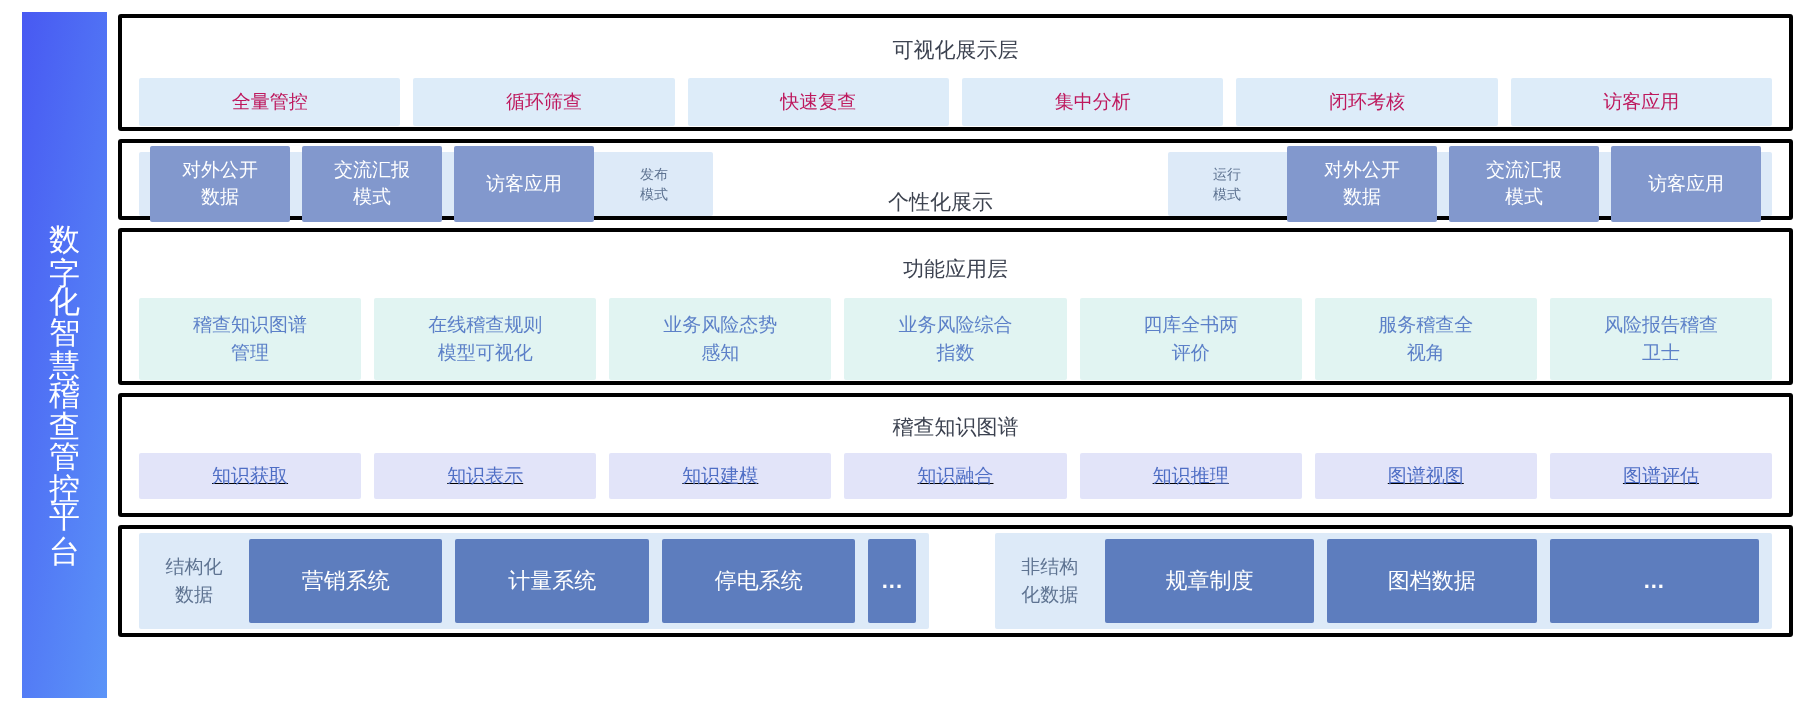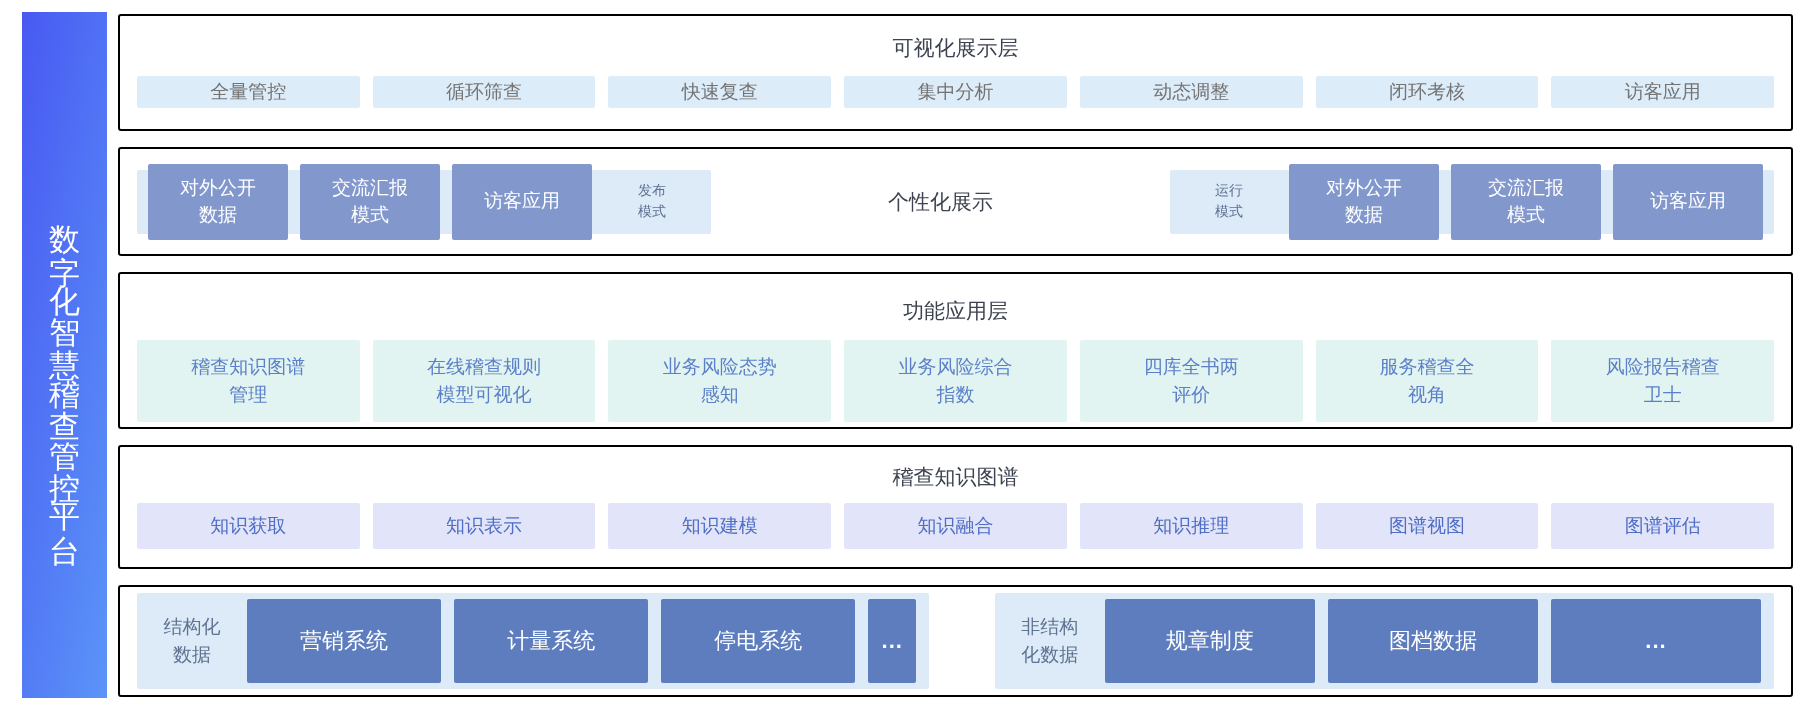--- a/index.html
+++ b/index.html
@@ -10,43 +10,43 @@
 
   
   .sidebar { position:absolute; left:22px; top:12px; width:85px; height:686px;
     background:linear-gradient(100deg,#4859f2 0%,#5b94f8 100%);
     display:flex; align-items:center; justify-content:center; }
   .sidebar-title { writing-mode:vertical-lr; color:#ffffff; font-size:31px;
     font-weight:500; letter-spacing:31px; line-height:85px; padding-top:30px; }
 
   
   .content { position:absolute; left:118px; top:14px; width:1675px; }
-  .panel { background:#ffffff; border:2px solid #000000; border-radius:3px;
-    margin-bottom:16px; }
+  .panel { background:#ffffff; border:4px solid #000000; border-radius:3px;
+    margin-bottom:8px; }
   .panel-title { text-align:center; font-size:21px; color:#3c4250;
     font-weight:500; line-height:26px; }
 
   
   .chip-row { display:flex; gap:13px; padding:0 17px; }
   .chip { flex:1 1 0; display:flex; align-items:center; justify-content:center;
     font-size:19px; text-align:center; white-space:pre-line; line-height:1.5;
     border-radius:2px; }
-  .chip.blue { background:#ddecf9; color:#737373; height:32px; }
+  .chip.blue { background:#ddecf9; color:#be185d; height:48px; }
   .chip.mint { background:#e1f4f2; color:#5c80c8; height:82px; }
   .chip.lav  { background:#e2e4f9; color:#4f6ec5; height:46px; }
 
   .p1 { height:117px; padding-top:19px; }
   .p1 .chip-row { margin-top:15px; }
   .p3 { height:157px; padding-top:24px; }
   .p3 .chip-row { margin-top:16px; }
   .p4 { height:124px; padding-top:17px; }
-  .p4 .chip-row { margin-top:13px; }
+  .p4 .chip-row { margin-top:13px;text-decoration:underline; }
 
   
-  .p2 { height:109px; display:flex; align-items:center; padding:0 17px;font-family:Liberation Serif, serif; }
+  .p2 { height:81px; display:flex; align-items:flex-end; padding:0 17px; }
   .mode-group { background:#ddeaf8; height:64px; display:flex; align-items:center;
     gap:12px; padding:0 11px; flex:0 0 auto; border-radius:2px; }
   .dark-box { background:#8298cd; color:#ffffff; width:140px; height:76px;
     display:flex; align-items:center; justify-content:center; text-align:center;
     font-size:19px; white-space:pre-line; line-height:1.4; flex:0 0 auto;
     border-radius:2px; }
   .mode-group.right .dark-box { width:150px; }
   .mode-label { color:#5e7391; font-size:14px; white-space:pre-line;
     text-align:center; line-height:1.45; width:96px; flex:0 0 auto; }
   .mode-center { flex:1 1 auto; text-align:center; font-size:21px; color:#3e4450; }
@@ -77,21 +77,20 @@
 
   <div class="content">
 
     <section class="panel p1">
       <div class="panel-title">可视化展示层</div>
       <div class="chip-row">
         <div class="chip blue">全量管控</div>
         <div class="chip blue">循环筛查</div>
         <div class="chip blue">快速复查</div>
         <div class="chip blue">集中分析</div>
-        <div class="chip blue">动态调整</div>
         <div class="chip blue">闭环考核</div>
         <div class="chip blue">访客应用</div>
       </div>
     </section>
 
     <section class="panel p2">
       <div class="mode-group left">
         <div class="dark-box">对外公开
 数据</div>
         <div class="dark-box">交流汇报

